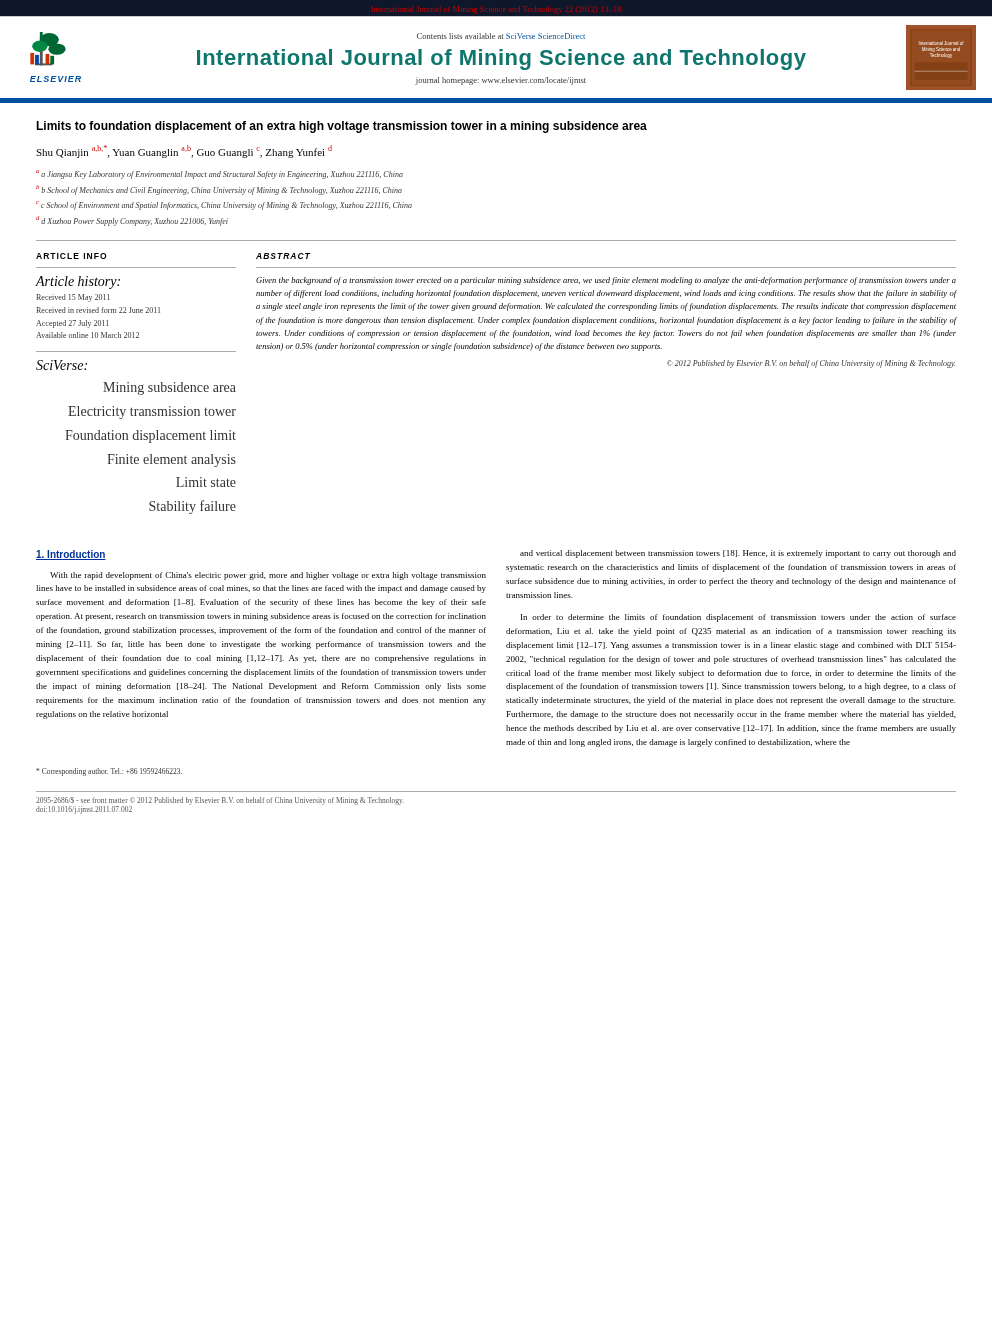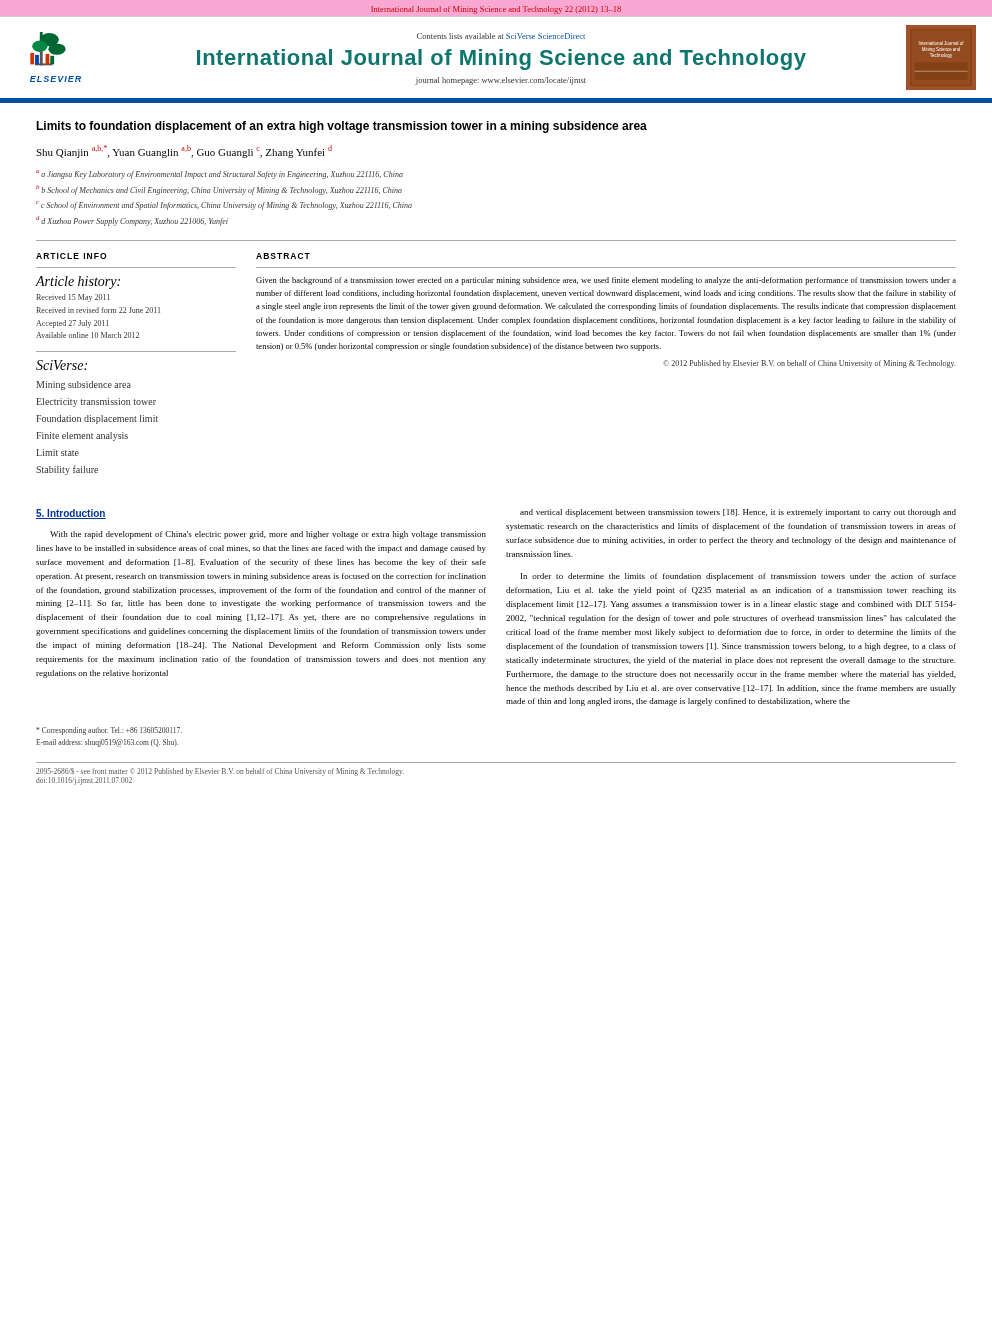--- a/index.html
+++ b/index.html
@@ -7,21 +7,21 @@
       background: #fff;
       font-family: 'Times New Roman', Times, serif;
       font-size: 10px;
       color: #000;
       width: 992px;
       min-height: 1323px;
     }
 
     
     .top-bar {
-      background: #f9a8d4;
+      background: #0f172a;
       text-align: center;
       padding: 4px 0 2px;
       font-size: 8.5px;
       color: #c00;
       border-bottom: 1px solid #ccc;
     }
 
     
     .journal-header {
       display: flex;
@@ -156,28 +156,30 @@
       font-size: 14px;
       display: block;
       margin-bottom: 2px;
     }
     .info-block .date-row {
       font-size: 8px;
       line-height: 1.6;
       color: #333;
     }
     .keywords-list {
-      font-size: 10px;
+      font-size: 14px;
       line-height: 1.7;
       color: #333;
+      text-align: right;
     }
 
     
     .abstract-col {
       flex: 1;
+      font-style: italic;
     }
     .abstract-col h3 {
       font-size: 8.5px;
       font-family: Arial, sans-serif;
       font-weight: bold;
       letter-spacing: 1px;
       text-transform: uppercase;
       margin-bottom: 6px;
     }
     .abstract-text {
@@ -354,33 +356,32 @@
       <h3>ABSTRACT</h3>
       <hr class="hr-section">
       <div class="abstract-text">Given the background of a transmission tower erected on a particular mining subsidence area, we used finite element modeling to analyze the anti-deformation performance of transmission towers under a number of different load conditions, including horizontal foundation displacement, uneven vertical downward displacement, wind loads and icing conditions. The results show that the failure in stability of a single steel angle iron represents the limit of the tower given ground deformation. We calculated the corresponding limits of foundation displacements. The results indicate that compression displacement of the foundation is more dangerous than tension displacement. Under complex foundation displacement conditions, horizontal foundation displacement is a key factor leading to failure in the stability of towers. Under conditions of compression or tension displacement of the foundation, wind load becomes the key factor. Towers do not fail when foundation displacements are smaller than 1% (under tension) or 0.5% (under horizontal compression or single foundation subsidence) of the distance between two supports.</div>
       <div class="abstract-copyright">© 2012 Published by Elsevier B.V. on behalf of China University of Mining &amp; Technology.</div>
     </div>
   </div>
 
   <div class="body-content">
 
     <div class="body-col">
-      <h2>5. Introduction</h2>
+      <h2>1. Introduction</h2>
       <p>With the rapid development of China's electric power grid, more and higher voltage or extra high voltage transmission lines have to be installed in subsidence areas of coal mines, so that the lines are faced with the impact and damage caused by surface movement and deformation [1–8]. Evaluation of the security of these lines has become the key of their safe operation. At present, research on transmission towers in mining subsidence areas is focused on the correction for inclination of the foundation, ground stabilization processes, improvement of the form of the foundation and control of the manner of mining [2–11]. So far, little has been done to investigate the working performance of transmission towers and the displacement of their foundation due to coal mining [1,12–17]. As yet, there are no comprehensive regulations in government specifications and guidelines concerning the displacement limits of the foundation of transmission towers under the impact of mining deformation [18–24]. The National Development and Reform Commission only lists some requirements for the maximum inclination ratio of the foundation of transmission towers and does not mention any regulations on the relative horizontal</p>
     </div>
 
     <div class="body-col">
       <p>and vertical displacement between transmission towers [18]. Hence, it is extremely important to carry out thorough and systematic research on the characteristics and limits of displacement of the foundation of transmission towers in areas of surface subsidence due to mining activities, in order to perfect the theory and technology of the design and maintenance of transmission lines.</p>
       <p>In order to determine the limits of foundation displacement of transmission towers under the action of surface deformation, Liu et al. take the yield point of Q235 material as an indication of a transmission tower reaching its displacement limit [12–17]. Yang assumes a transmission tower is in a linear elastic stage and combined with DLT 5154-2002, "technical regulation for the design of tower and pole structures of overhead transmission lines" has calculated the critical load of the frame member most likely subject to deformation due to force, in order to determine the limits of the displacement of the foundation of transmission towers [1]. Since transmission towers belong, to a high degree, to a class of statically indeterminate structures, the yield of the material in place does not represent the overall damage to the structure. Furthermore, the damage to the structure does not necessarily occur in the frame member where the material has yielded, hence the methods described by Liu et al. are over conservative [12–17]. In addition, since the frame members are usually made of thin and long angled irons, the damage is largely confined to destabilization, where the</p>
     </div>
   </div>
 
   <div class="footnote">
-    <div>* Corresponding author. Tel.: +86 13605200117.</div>
-    <div>E-mail address: shuqj0519@163.com (Q. Shu).</div>
+    <div>* Corresponding author. Tel.: +86 19592466223.</div>
   </div>
 
   <div class="bottom-bar">
     <div>2095-2686/$ - see front matter © 2012 Published by Elsevier B.V. on behalf of China University of Mining &amp; Technology.</div>
     <div>doi:10.1016/j.ijmst.2011.07.002</div>
   </div>
 
 </div>
 
 </body></html>

